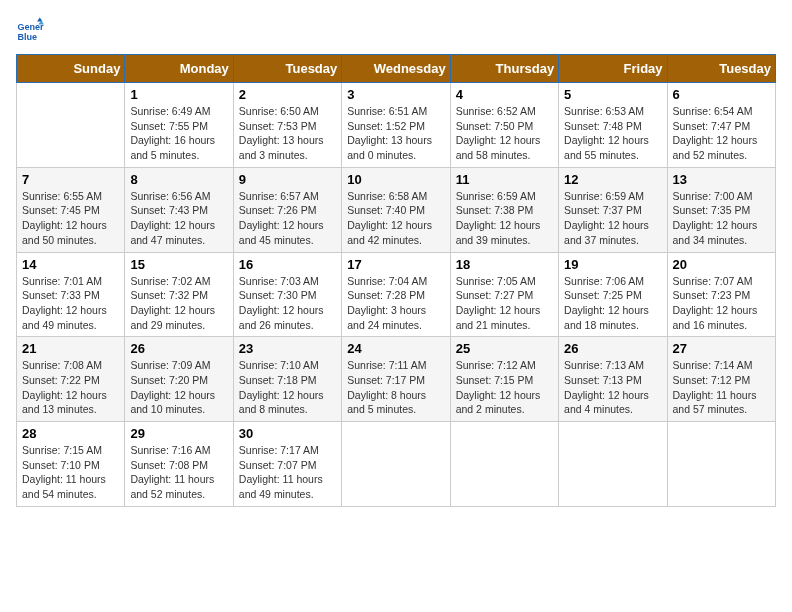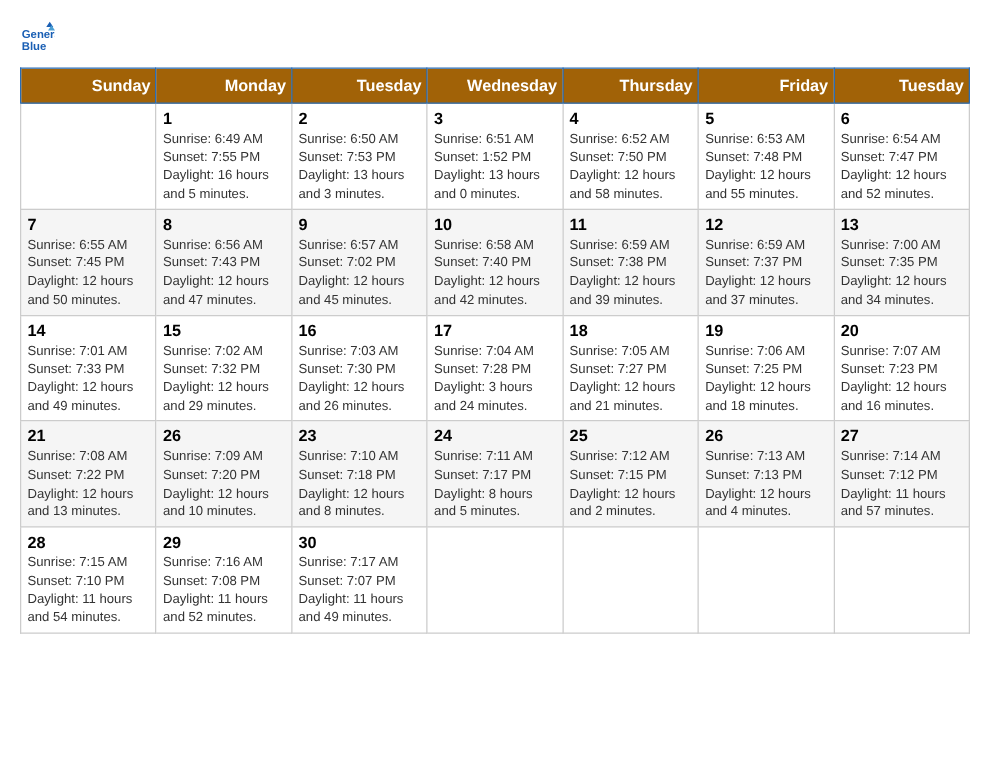--- a/index.html
+++ b/index.html
@@ -139,21 +139,21 @@
         <td><span class="day-num">7</span>
         <span class="info">Sunrise: 6:55 AM</span><br>
         <span class="info">Sunset: 7:45 PM</span><br>
         <span class="info">Daylight: 12 hours and 50 minutes.</span></td>
         <td><span class="day-num">8</span>
         <span class="info">Sunrise: 6:56 AM</span><br>
         <span class="info">Sunset: 7:43 PM</span><br>
         <span class="info">Daylight: 12 hours and 47 minutes.</span></td>
         <td><span class="day-num">9</span>
         <span class="info">Sunrise: 6:57 AM</span><br>
-        <span class="info">Sunset: 7:02 PM</span><br>
+        <span class="info">Sunset: 7:26 PM</span><br>
         <span class="info">Daylight: 12 hours and 45 minutes.</span></td>
         <td><span class="day-num">10</span>
         <span class="info">Sunrise: 6:58 AM</span><br>
         <span class="info">Sunset: 7:40 PM</span><br>
         <span class="info">Daylight: 12 hours and 42 minutes.</span></td>
         <td><span class="day-num">11</span>
         <span class="info">Sunrise: 6:59 AM</span><br>
         <span class="info">Sunset: 7:38 PM</span><br>
         <span class="info">Daylight: 12 hours and 39 minutes.</span></td>
         <td><span class="day-num">12</span>

